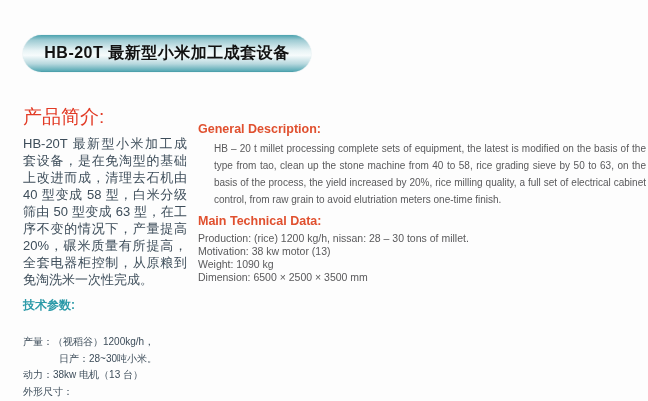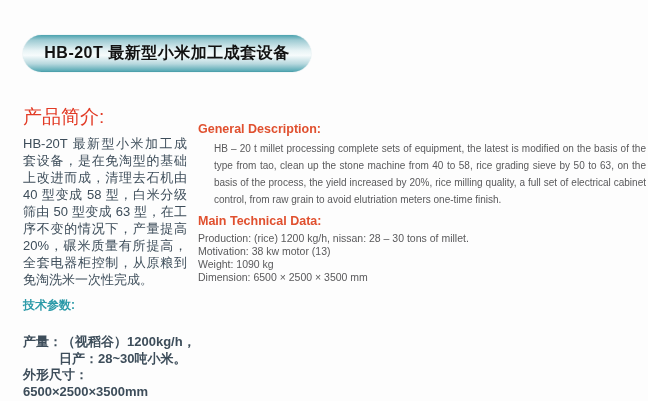--- a/index.html
+++ b/index.html
@@ -62,22 +62,22 @@
     text-align: justify;
     margin: 0;
   }
   .params-heading {
     color: #2b9aa8;
     font-size: 12px;
     font-weight: bold;
     margin: 9px 0 20px 0;
   }
   .param-line {
-    font-size: 13px;
-    font-weight: 700;
+    font-size: 10px;
+    font-weight: 400;
     line-height: 16.5px;
     white-space: nowrap;
   }
   .param-line.indent { padding-left: 36px; }
 
   
   .right-col {
     position: absolute;
     left: 198px;
     top: 122px;
@@ -111,20 +111,21 @@
     <span class="title-text">HB-20T 最新型小米加工成套设备</span>
   </div>
 
   <div class="left-col">
     <div class="zh-heading">产品简介:</div>
     <p class="zh-paragraph">HB-20T 最新型小米加工成套设备，是在免淘型的基础上改进而成，清理去石机由 40 型变成 58 型，白米分级筛由 50 型变成 63 型，在工序不变的情况下，产量提高 20%，碾米质量有所提高，全套电器柜控制，从原粮到免淘洗米一次性完成。</p>
 
     <div class="params-heading">技术参数:</div>
     <div class="param-line">产量：（视稻谷）1200kg/h，</div>
     <div class="param-line indent">日产：28~30吨小米。</div>
+    <div class="param-line">动力：38kw 电机（13 台）</div>
     <div class="param-line">外形尺寸：</div>
     <div class="param-line">6500×2500×3500mm</div>
   </div>
 
   <div class="right-col">
     <div class="en-heading">General Description:</div>
     <p class="en-paragraph">HB – 20 t millet processing complete sets of equipment, the latest is modified on the basis of the type from tao, clean up the stone machine from 40 to 58, rice grading sieve by 50 to 63, on the basis of the process, the yield increased by 20%, rice milling quality, a full set of electrical cabinet control, from raw grain to avoid elutriation meters one-time finish.</p>
 
     <div class="en-heading">Main Technical Data:</div>
     <div class="en-data-line">Production: (rice) 1200 kg/h, nissan: 28 – 30 tons of millet.</div>

